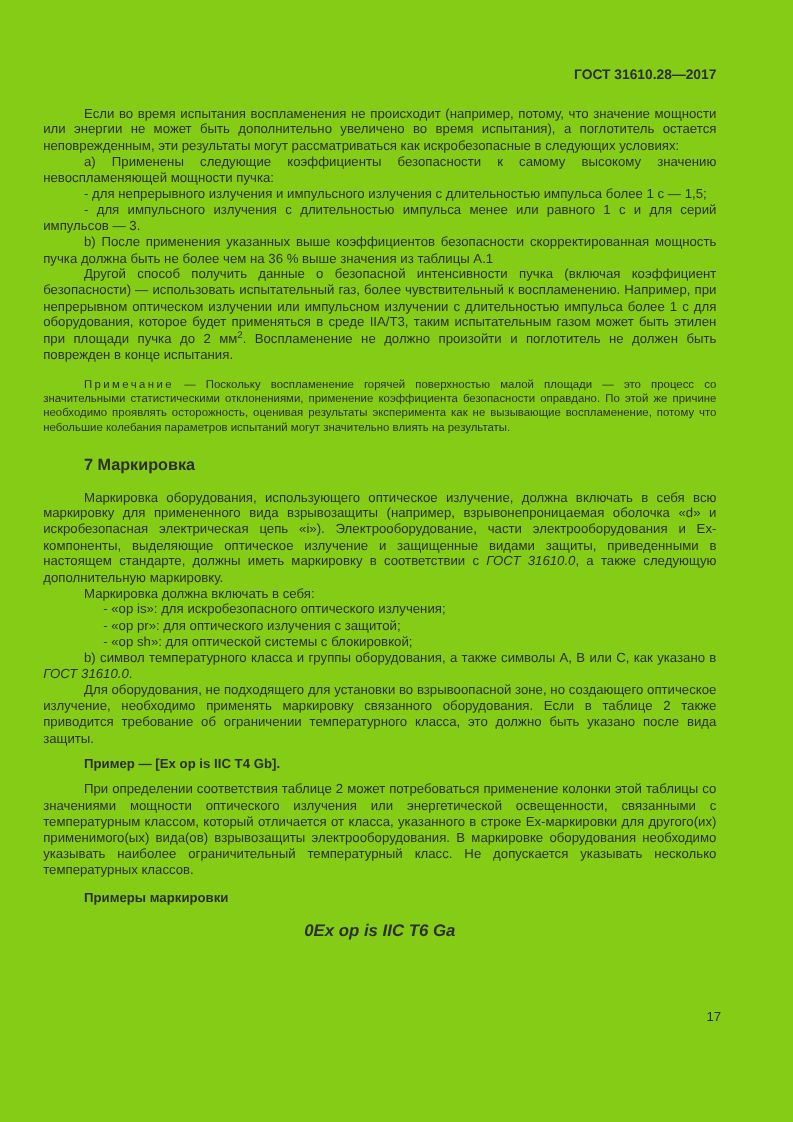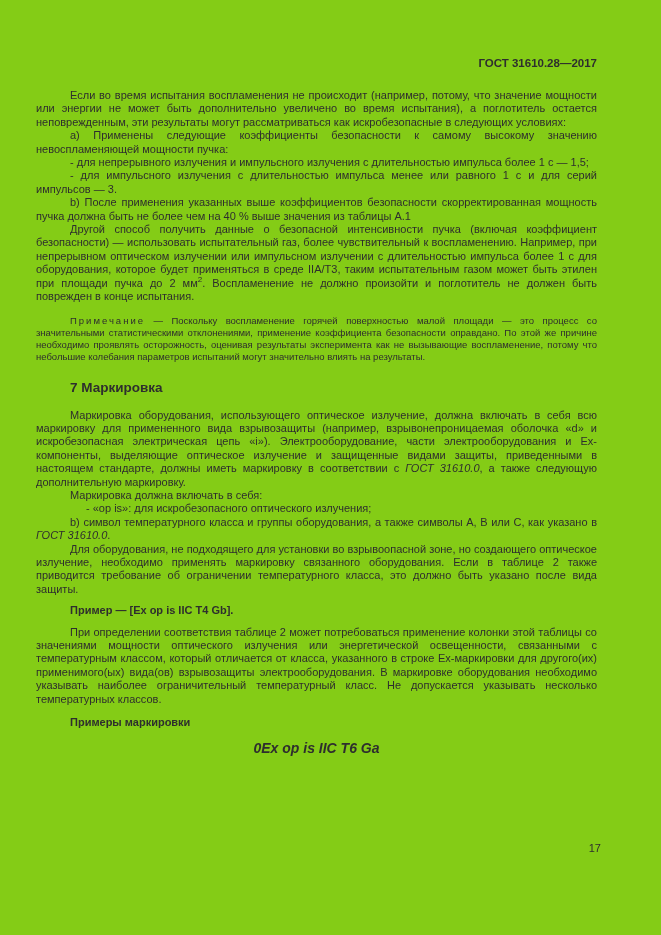--- a/index.html
+++ b/index.html
@@ -109,34 +109,36 @@
     <div class="doc-header">ГОСТ 31610.28—2017</div>
 
     <p class="p first">Если во время испытания воспламенения не происходит (например, потому, что значение мощности или энергии не может быть дополнительно увеличено во время испытания), а поглотитель остается неповрежденным, эти результаты могут рассматриваться как искробезопасные в следующих условиях:</p>
 
     <p class="p">а) Применены следующие коэффициенты безопасности к самому высокому значению невоспламеняющей мощности пучка:</p>
 
     <p class="p">- для непрерывного излучения и импульсного излучения с длительностью импульса более 1 с — 1,5;</p>
 
     <p class="p">- для импульсного излучения с длительностью импульса менее или равного 1 с и для серий импульсов — 3.</p>
 
-    <p class="p">b) После применения указанных выше коэффициентов безопасности скорректированная мощность пучка должна быть не более чем на 40 % выше значения из таблицы А.1</p>
+    <p class="p">b) После применения указанных выше коэффициентов безопасности скорректированная мощность пучка должна быть не более чем на 36 % выше значения из таблицы А.1</p>
 
     <p class="p"><span>Другой способ получить данные о безопасной интенсивности пучка (включая коэффициент безопасности) — использовать испытательный газ, более чувствительный к воспламенению. Например, при непрерывном оптическом излучении или импульсном излучении с длительностью импульса более 1 с для оборудования, которое будет применяться в среде IIA/T3, таким испытательным газом может быть этилен при площади пучка до 2 мм</span><sup>2</sup><span>. Воспламенение не должно произойти и поглотитель не должен быть поврежден в конце испытания.</span></p>
 
     <p class="note"><span class="note-label">Примечание</span><span> — Поскольку воспламенение горячей поверхностью малой площади — это процесс со значительными статистическими отклонениями, применение коэффициента безопасности оправдано. По этой же причине необходимо проявлять осторожность, оценивая результаты эксперимента как не вызывающие воспламенение, потому что небольшие колебания параметров испытаний могут значительно влиять на результаты.</span></p>
 
     <h2 class="section-heading">7 Маркировка</h2>
 
     <p class="p"><span>Маркировка оборудования, использующего оптическое излучение, должна включать в себя всю маркировку для примененного вида взрывозащиты (например, взрывонепроницаемая оболочка «d» и искробезопасная электрическая цепь «i»). Электрооборудование, части электрооборудования и Ех-компоненты, выделяющие оптическое излучение и защищенные видами защиты, приведенными в настоящем стандарте, должны иметь маркировку в соответствии с </span><span class="gost-ref">ГОСТ 31610.0</span><span>, а также следующую дополнительную маркировку.</span></p>
 
     <p class="p">Маркировка должна включать в себя:</p>
 
 
     <p class="sub-bullet">- «op is»: для искробезопасного оптического излучения;</p>
+    <p class="sub-bullet">- «op pr»: для оптического излучения с защитой;</p>
+    <p class="sub-bullet">- «op sh»: для оптической системы с блокировкой;</p>
 
     <p class="p"><span>b) символ температурного класса и группы оборудования, а также символы А, В или С, как указано в </span><span class="gost-ref">ГОСТ 31610.0</span><span>.</span></p>
 
     <p class="p">Для оборудования, не подходящего для установки во взрывоопасной зоне, но создающего оптическое излучение, необходимо применять маркировку связанного оборудования. Если в таблице 2 также приводится требование об ограничении температурного класса, это должно быть указано после вида защиты.</p>
 
     <p class="example-line">Пример — [Ex op is IIC T4 Gb].</p>
 
     <p class="p">При определении соответствия таблице 2 может потребоваться применение колонки этой таблицы со значениями мощности оптического излучения или энергетической освещенности, связанными с температурным классом, который отличается от класса, указанного в строке Ех-маркировки для другого(их) применимого(ых) вида(ов) взрывозащиты электрооборудования. В маркировке оборудования необходимо указывать наиболее ограничительный температурный класс. Не допускается указывать несколько температурных классов.</p>
 
     <p class="examples-heading">Примеры маркировки</p>

